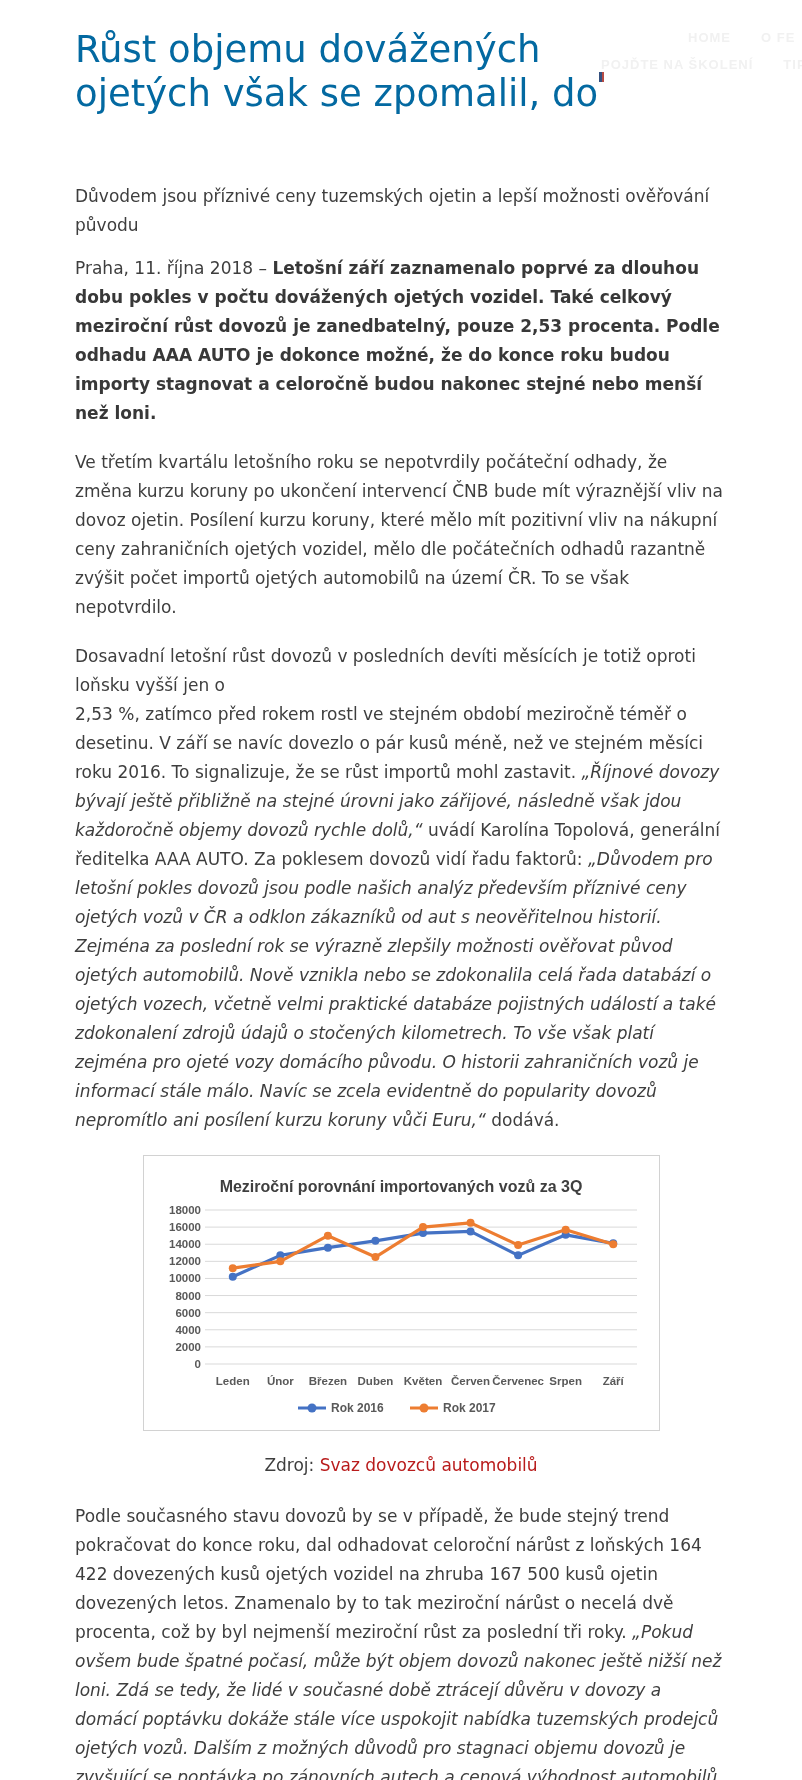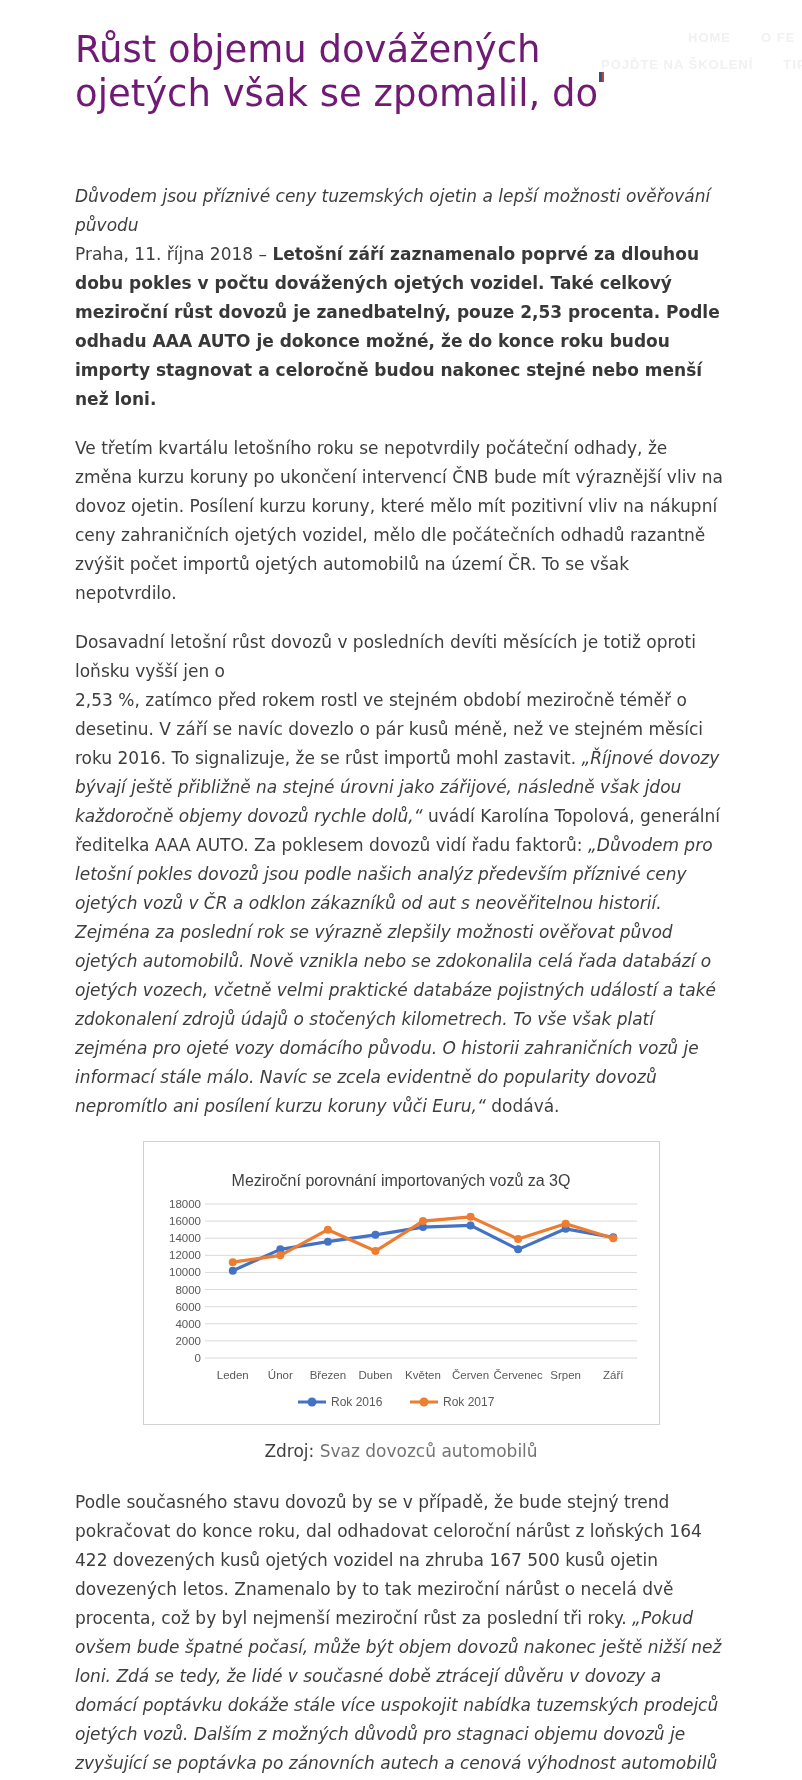--- a/index.html
+++ b/index.html
@@ -14,62 +14,63 @@
   .content {
     position: absolute;
     left: 75px; top: 28px;
     width: 652px;
   }
   h1.title {
     margin: 0 0 66px 0;
     font-size: 37px;
     line-height: 44px;
     font-weight: 400;
-    color: #701a75;
+    color: #0369a1;
     letter-spacing: 0;
   }
   h1.title div { white-space: nowrap; }
   p { margin: 0 0 20px 0; font-size: 17px; line-height: 29px; }
-  p.subtitle { font-style: italic; margin-bottom: 0; }
+  p.subtitle { margin-bottom: 14px; }
   strong { font-weight: 700; color: #383838; }
   em { font-style: italic; }
   .faint-nav {
     position: absolute; top: 30px; left: 598px; width: 204px;
     font-family: "Liberation Sans", sans-serif;
     font-size: 13px; font-weight: 700; letter-spacing: 1px;
     color: #f1f1f1; white-space: nowrap; overflow: hidden;
   }
   .faint-nav .row1 { padding-left: 90px; }
   .faint-nav .row2 { margin-top: 12px; padding-left: 3px; }
   .faint-nav span { margin-right: 30px; }
   .flag-fragment {
     position: absolute; left: 599px; top: 72px; width: 5px; height: 10px;
     display: flex;
   }
   .flag-fragment i { flex: 1; }
   .flag-fragment .b { background: #35507f; }
   .flag-fragment .r { background: #b64a43; }
   figure.chart-box {
     width: 517px; box-sizing: border-box;
-    margin: 20px auto 12px auto;
+    margin: 20px auto 20px auto;
     border: 1px solid #d2d2d2;
-    padding: 30px 1px 2px 1px;
+    padding: 22px 1px 2px 1px;
     background: #ffffff;
+    font-weight: bold;
   }
   .chart-title {
     text-align: center;
     font-family: "Liberation Sans", sans-serif;
     font-size: 16px; color: #3f3f3f;
     margin-bottom: 4px;
   }
   svg.chart { display: block; margin: 0 auto; font-family: "Liberation Sans", sans-serif; }
   svg.chart text { fill: #595959; font-size: 11.5px; }
   svg.chart text.legend-text { font-size: 12px; }
   p.source { text-align: center; margin-bottom: 22px; }
-  a.red-link { color: #737373; text-decoration: none; cursor: pointer; }
+  a.red-link { color: #b91c1c; text-decoration: none; cursor: pointer; }
 </style>
 </head>
 <body>
 
 <div class="faint-nav">
   <div class="row1">
     <span>HOME</span><span>O FE</span>
   </div>
   <div class="row2">
     <span>POJĎTE NA ŠKOLENÍ</span><span>TIP</span>

